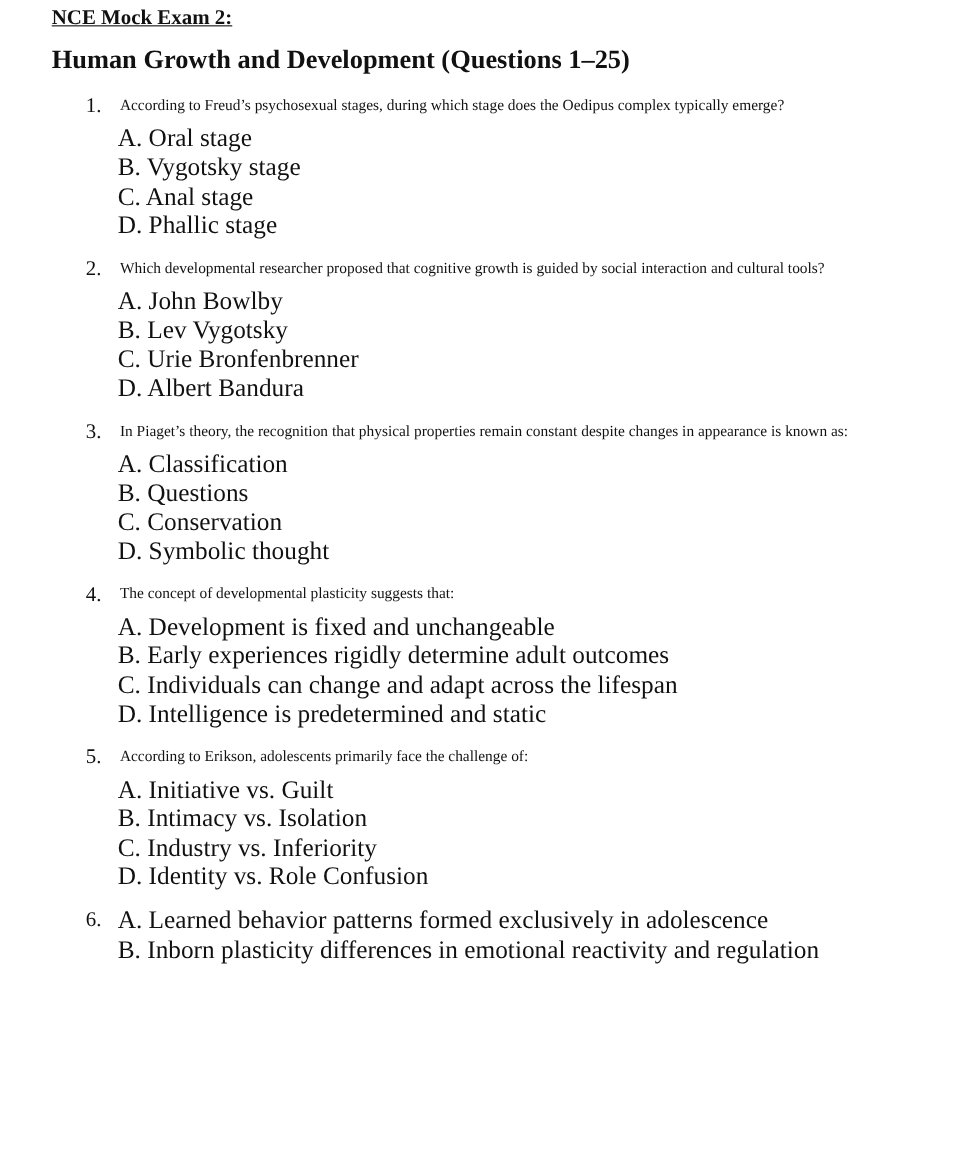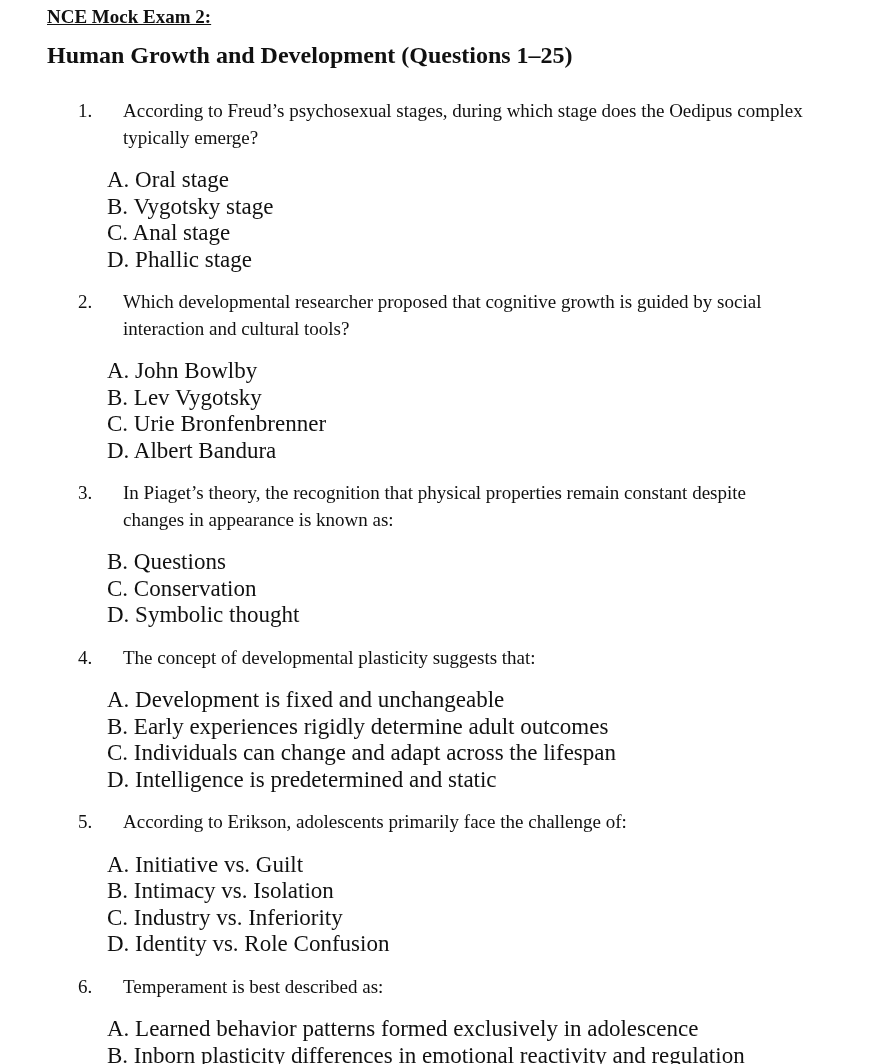--- a/index.html
+++ b/index.html
@@ -18,21 +18,21 @@
       position: absolute; left: 47px; top: 42px;
       font-size: 24px; font-weight: bold; line-height: 26px; margin: 0;
     }
     .questions { position: absolute; left: 0; top: 82px; width: 885px; }
     .question { position: relative; margin-bottom: 13.5px; }
     .qnum {
       position: absolute; left: 78px; top: 0;
       font-size: 19px; line-height: 26.5px;
     }
     .qbody { margin-left: 107px; width: 720px; }
-    .qtext { font-size: 19px; line-height: 26.5px; margin: 16px; }
+    .qtext { font-size: 14px; line-height: 26.5px; margin: 2px; }
     .option { font-size: 23px; line-height: 26.5px; margin: 0; }
   </style>
 </head>
 <body>
 
 <div class="page">
   <h1 class="title">NCE Mock Exam 2:</h1>
   <h2 class="subtitle">Human Growth and Development (Questions 1–25)</h2>
 
   <div class="questions">
@@ -56,20 +56,21 @@
         <p class="option">B. Lev Vygotsky</p>
         <p class="option">C. Urie Bronfenbrenner</p>
         <p class="option">D. Albert Bandura</p>
       </div>
     </div>
 
     <div class="question">
       <span class="qnum">3.</span>
       <div class="qbody">
         <p class="qtext">In Piaget’s theory, the recognition that physical properties remain constant despite changes in appearance is known as:</p>
+        <p class="option">A. Classification</p>
         <p class="option">B. Questions</p>
         <p class="option">C. Conservation</p>
         <p class="option">D. Symbolic thought</p>
       </div>
     </div>
 
     <div class="question">
       <span class="qnum">4.</span>
       <div class="qbody">
         <p class="qtext">The concept of developmental plasticity suggests that:</p>
@@ -87,20 +88,19 @@
         <p class="option">A. Initiative vs. Guilt</p>
         <p class="option">B. Intimacy vs. Isolation</p>
         <p class="option">C. Industry vs. Inferiority</p>
         <p class="option">D. Identity vs. Role Confusion</p>
       </div>
     </div>
 
     <div class="question">
       <span class="qnum">6.</span>
       <div class="qbody">
-        <p class="qtext">Temperament is best described as:</p>
         <p class="option">A. Learned behavior patterns formed exclusively in adolescence</p>
         <p class="option">B. Inborn plasticity differences in emotional reactivity and regulation</p>
       </div>
     </div>
 
   </div>
 </div>
 
 </body></html>

